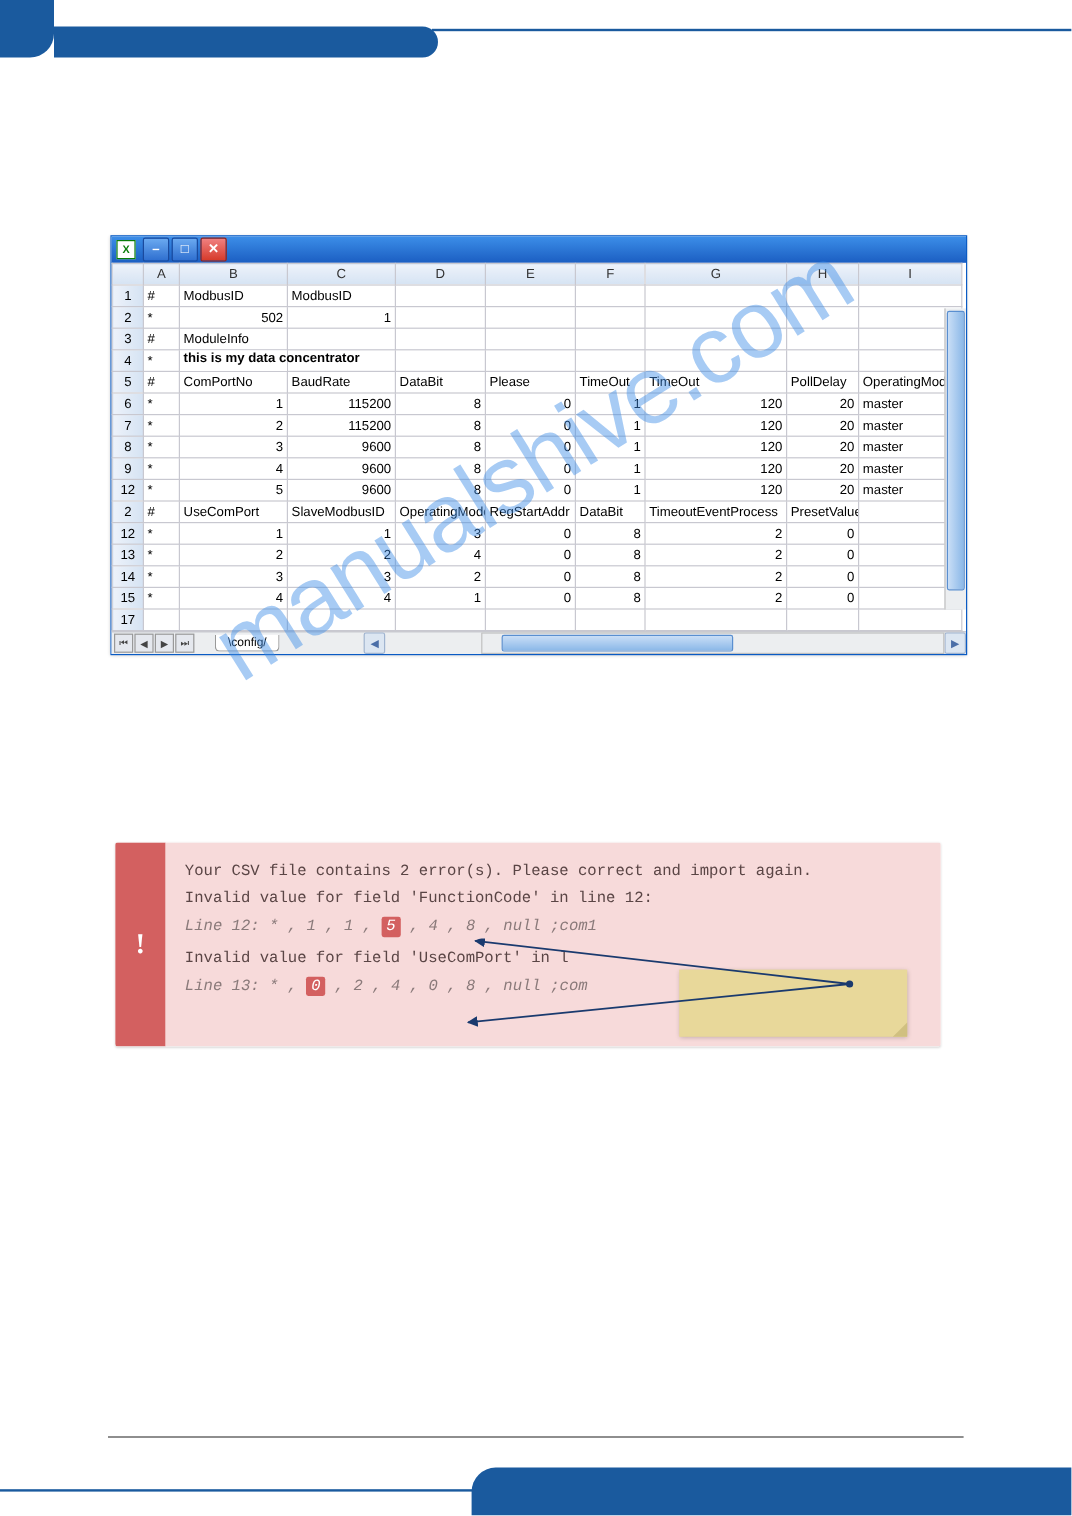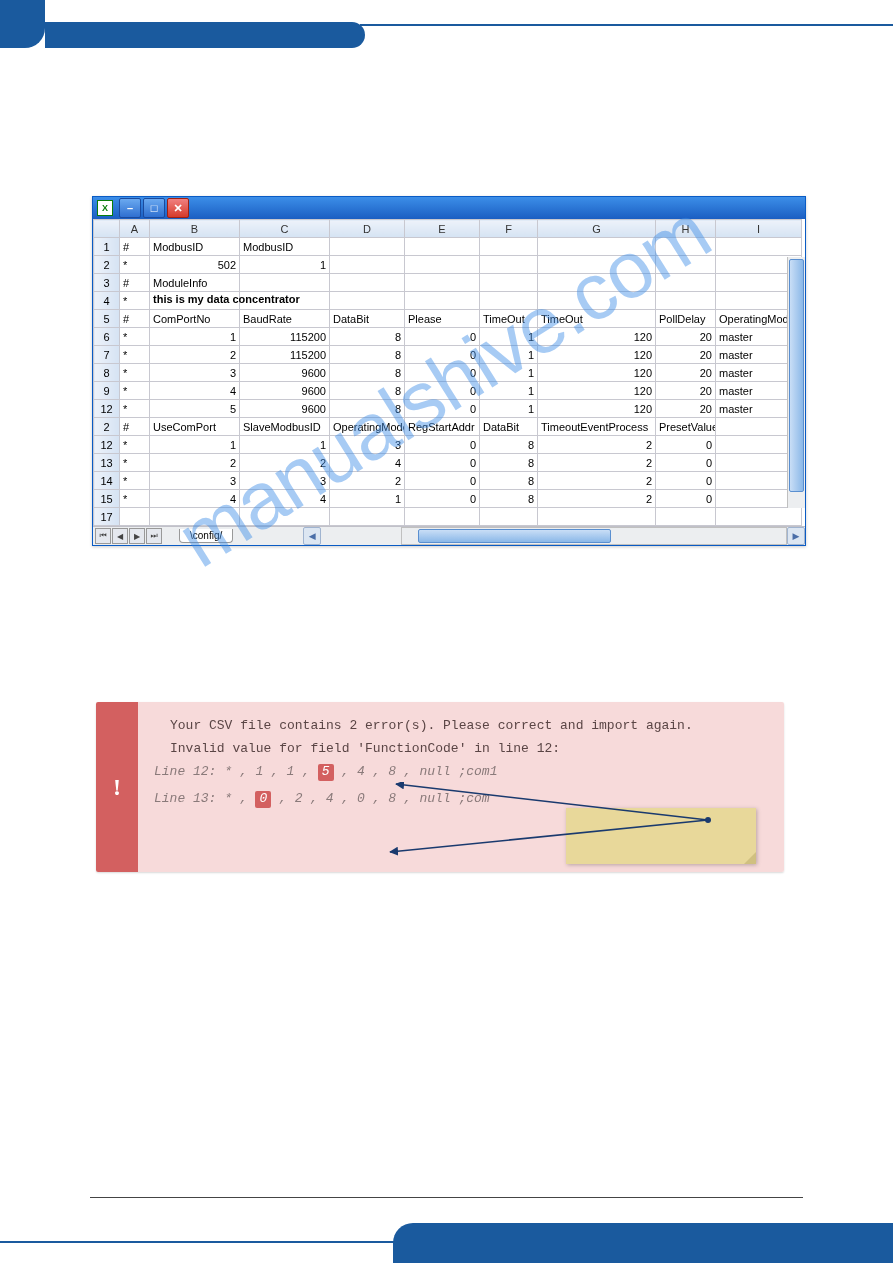--- a/index.html
+++ b/index.html
@@ -311,21 +311,21 @@
   .error-body {
     flex: 1;
     background: #f7dada;
     padding: 10px 16px;
     font-family: "Courier New", monospace;
     font-size: 13px;
     color: #5a4545;
     position: relative;
     line-height: 1.3;
   }
-  .error-body .line { margin: 6px 16px; }
+  .error-body .line { margin: 6px 0; }
   .error-body .sub { margin: 4px 0 10px 0; font-style: italic; color: #8a7a7a;}
   .hl {
     background: #d36060;
     color: #fff;
     padding: 0px 4px;
     border-radius: 2px;
     display: inline-block;
   }
   .sticky-note {
     position: absolute;
@@ -619,20 +619,21 @@
 </div>
 
 <div class="error-box">
   <div class="error-side">!</div>
   <div class="error-body">
     <div class="line">Your CSV file contains 2 error(s). Please correct and import again.</div>
     <div class="line">Invalid value for field 'FunctionCode' in line 12:</div>
     <div class="sub">
       <span>Line 12:   * , 1 , 1 , </span><span class="hl">5</span><span> , 4 , 8 , null  ;com1</span>
     </div>
+    <div class="line">Invalid value for field 'UseComPort' in l</div>
     <div class="sub">
       <span>Line 13:   * , </span><span class="hl">0</span><span> , 2 , 4 , 0 , 8 , null  ;com</span>
     </div>
     <div class="sticky-note"></div>
     <svg class="arrow-svg" viewBox="0 0 340 80">
       <defs>
         <marker id="ah" viewBox="0 0 10 10" refX="9" refY="5" markerWidth="6" markerHeight="6" orient="auto">
           <path d="M 0 0 L 10 5 L 0 10 z" fill="#1a3a6e"></path>
         </marker>
       </defs>

